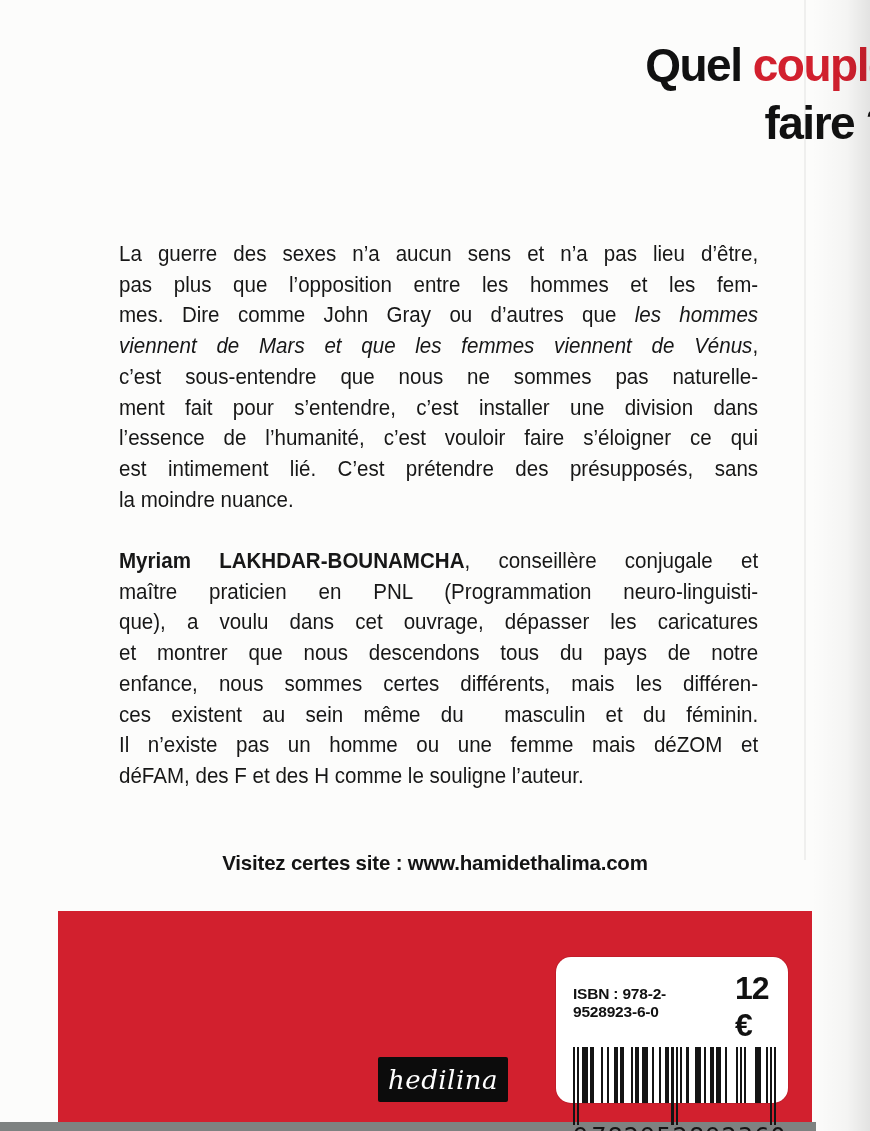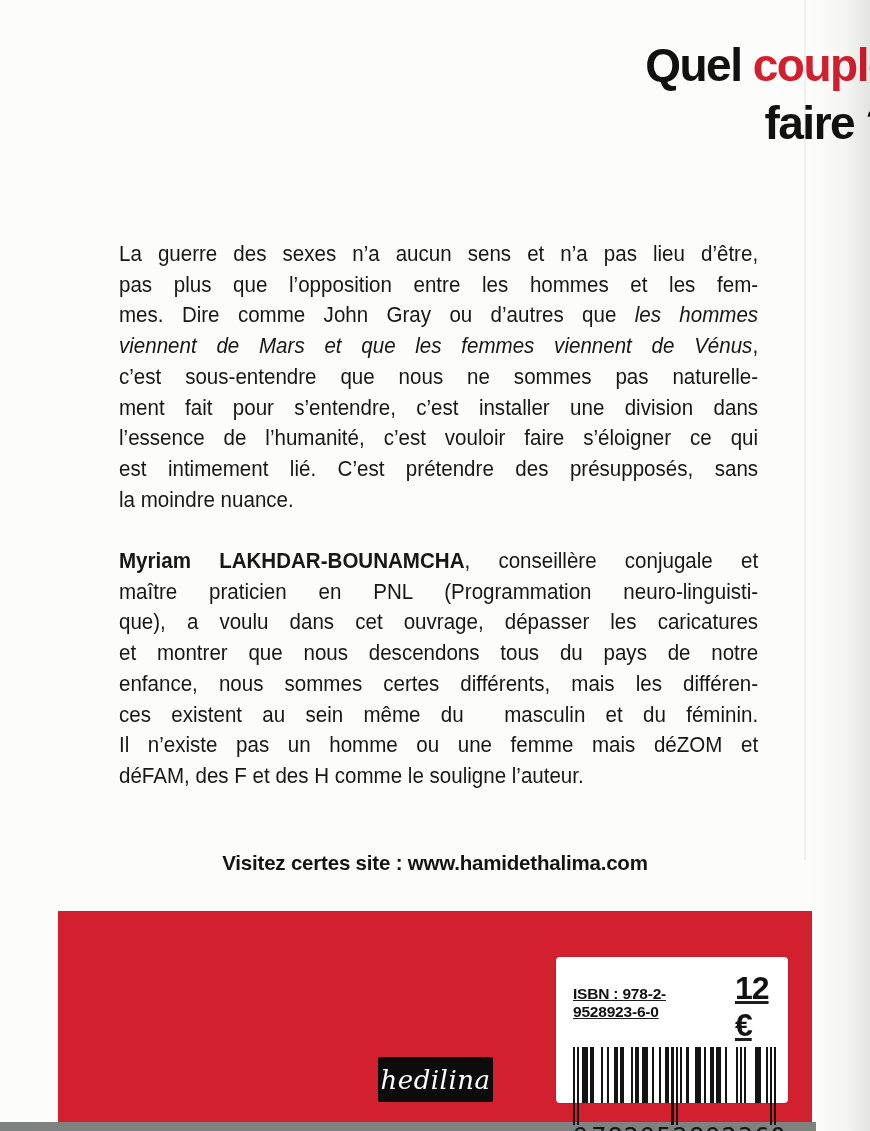--- a/index.html
+++ b/index.html
@@ -64,23 +64,22 @@
     background:#d2202e;
   }
   .gray-bar{
     position:absolute;top:1122px;left:0;width:816px;height:9px;
     background:#7e8281;
   }
 
   
   .barcode-box{
     position:absolute;left:556px;top:957px;width:232px;height:146px;
-    background:#ffffff;border-radius:4px;
+    background:#ffffff;border-radius:15px;
     box-shadow:0 0 0 1px rgba(0,0,0,0.08);
-    text-decoration:underline;
   }
   .isbn-row{
     display:flex;justify-content:space-between;align-items:baseline;
     padding:13px 12px 0 17px;
   }
   .isbn-label{font-size:15.5px;font-weight:bold;letter-spacing:-0.2px;color:#111;}
   .price{font-size:32px;font-weight:bold;letter-spacing:-1px;color:#111;margin-left:36px;}
   .bars-wrap{
     position:relative;margin:3px 12px 0 17px;height:106px;
   }
@@ -94,21 +93,21 @@
     position:absolute;left:0;bottom:4px;width:100%;
     display:flex;align-items:baseline;
     font-family:"DejaVu Sans","Liberation Sans",sans-serif;
     font-size:24px;color:#141414;line-height:1;
   }
   .barcode-number .g0{flex:0 0 9%;text-align:left;}
   .barcode-number .g1,.barcode-number .g2{flex:1 1 0;text-align:center;letter-spacing:1px;}
 
   
   .publisher{
-    position:absolute;left:378px;top:1057px;width:115px;height:45px;
+    position:absolute;left:378px;top:1057px;width:130px;height:45px;
     background:#0c0c0c;color:#ffffff;
     display:flex;align-items:center;justify-content:center;
     font-family:"DejaVu Serif","Liberation Serif",serif;
     font-style:italic;font-size:26px;letter-spacing:0.5px;
     border-radius:2px;
   }
 </style>
 </head>
 <body>
 

